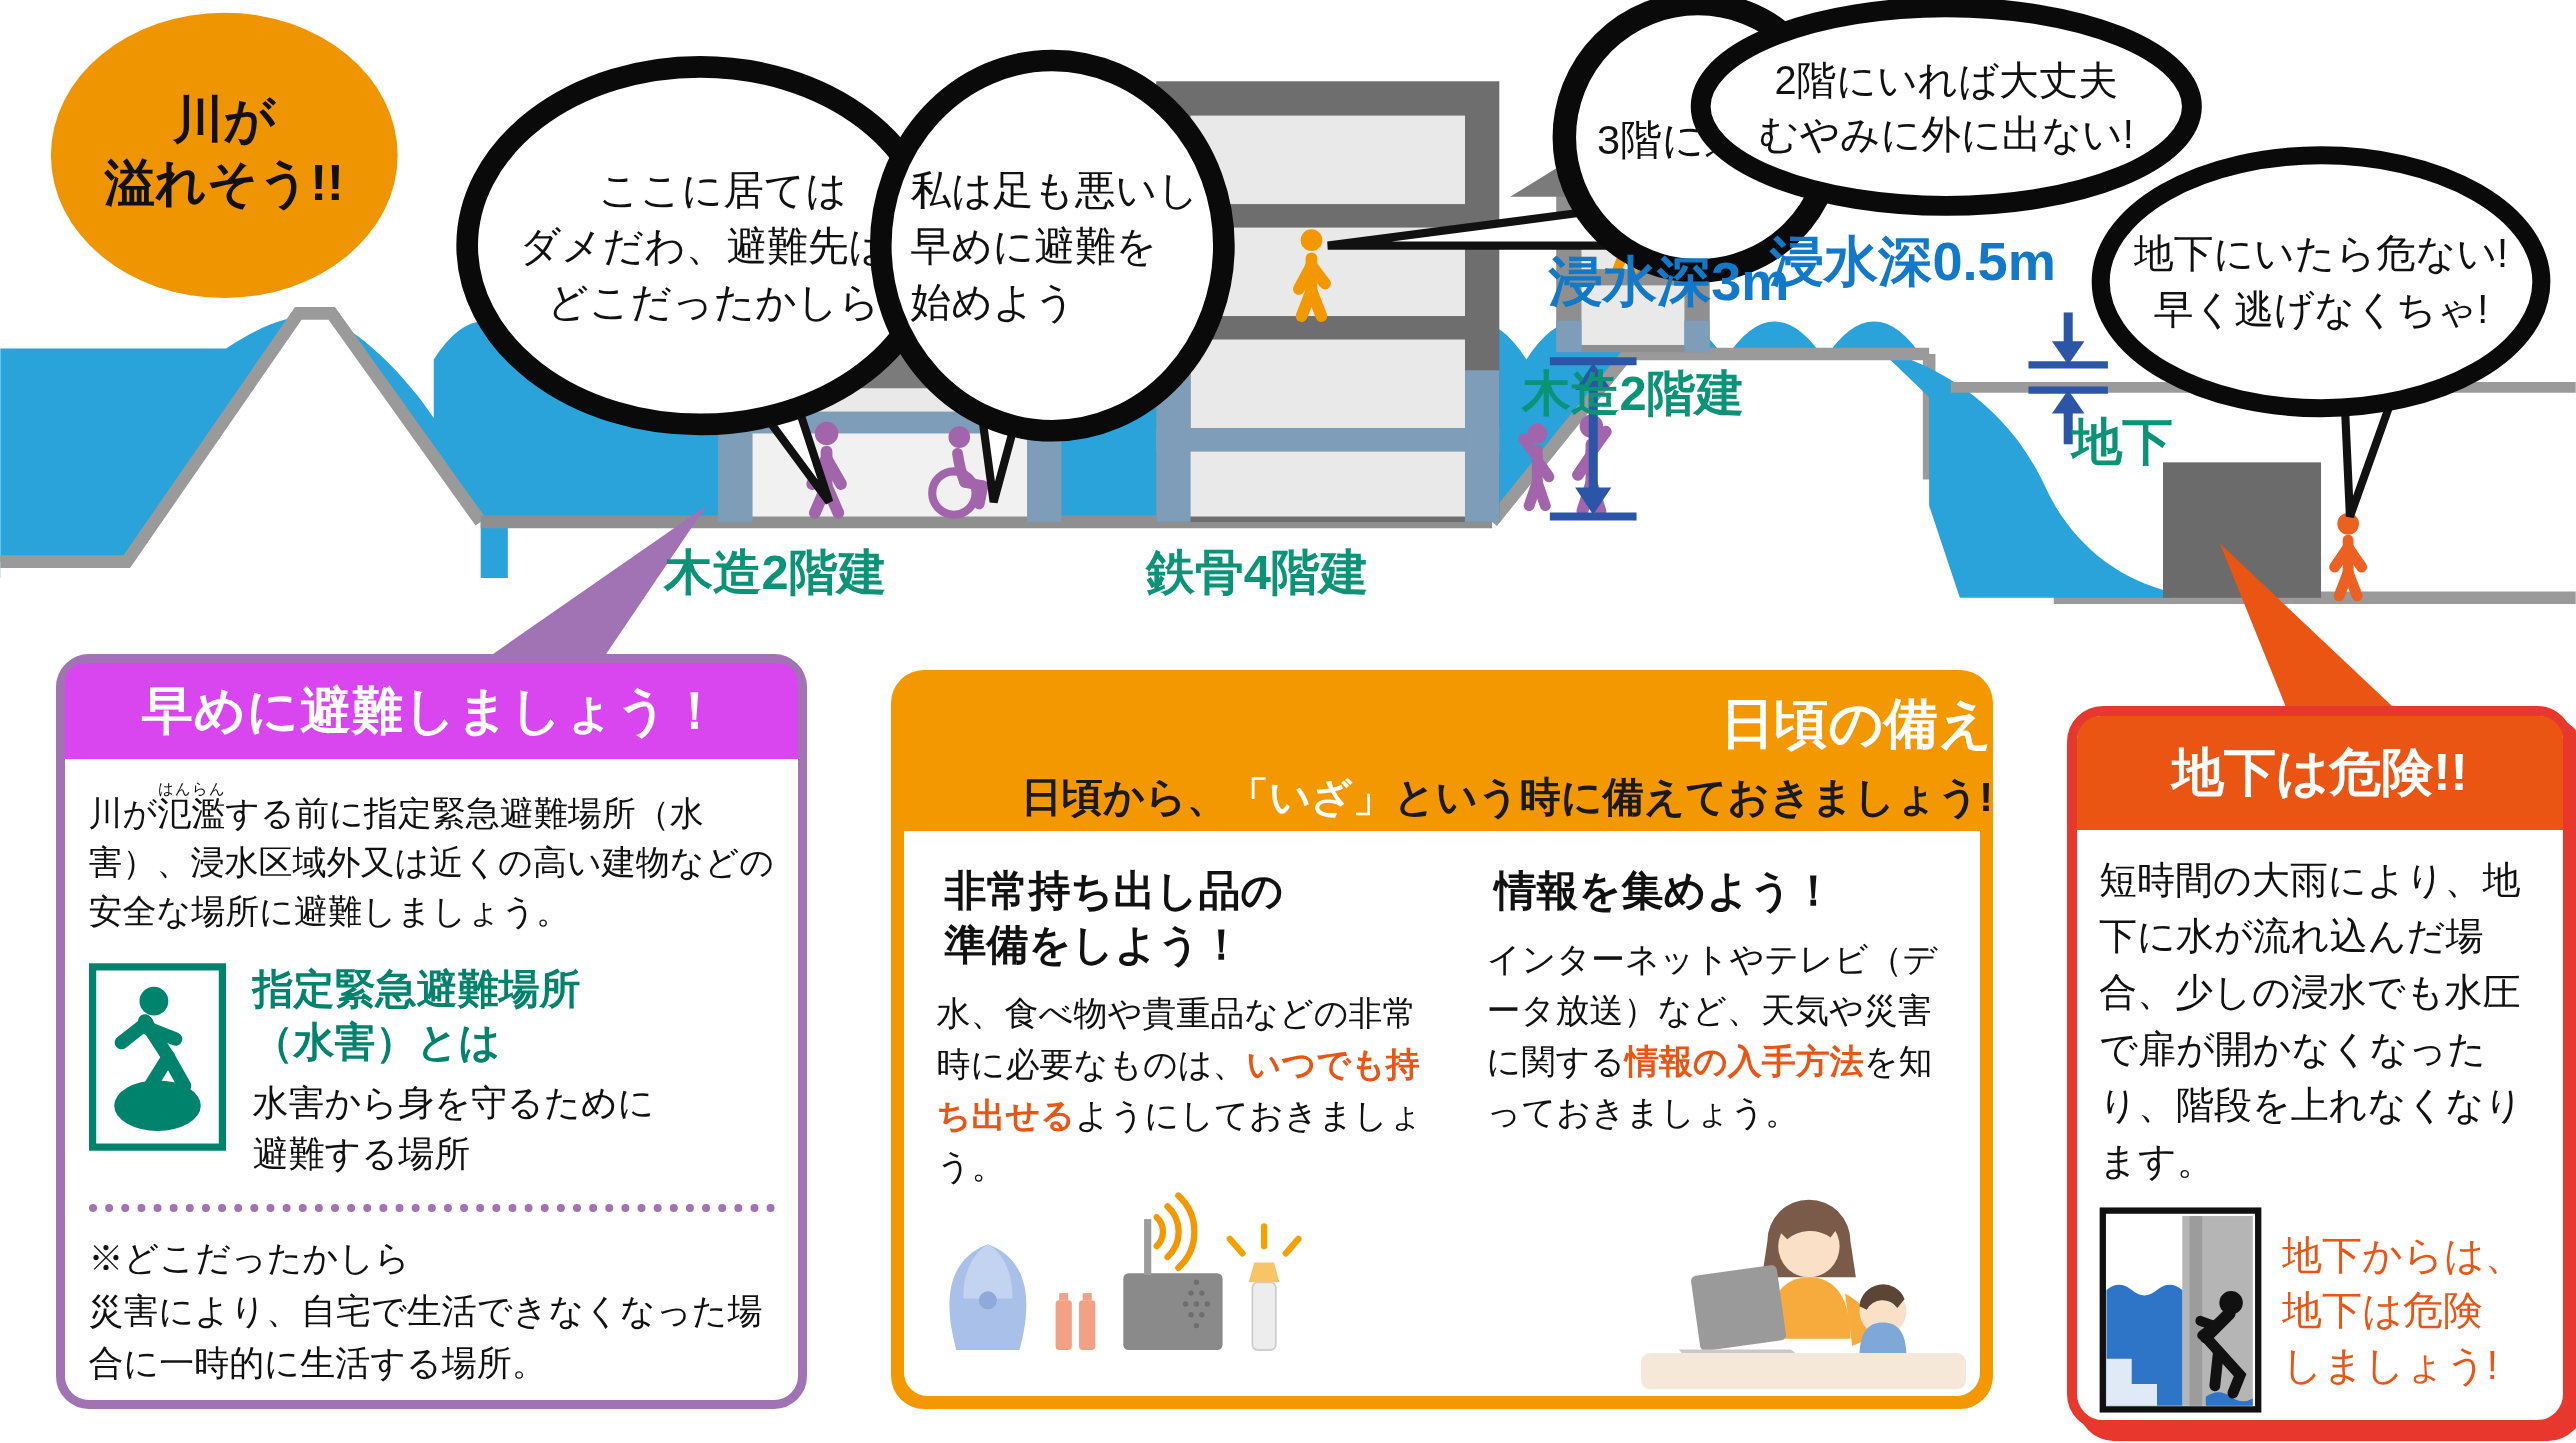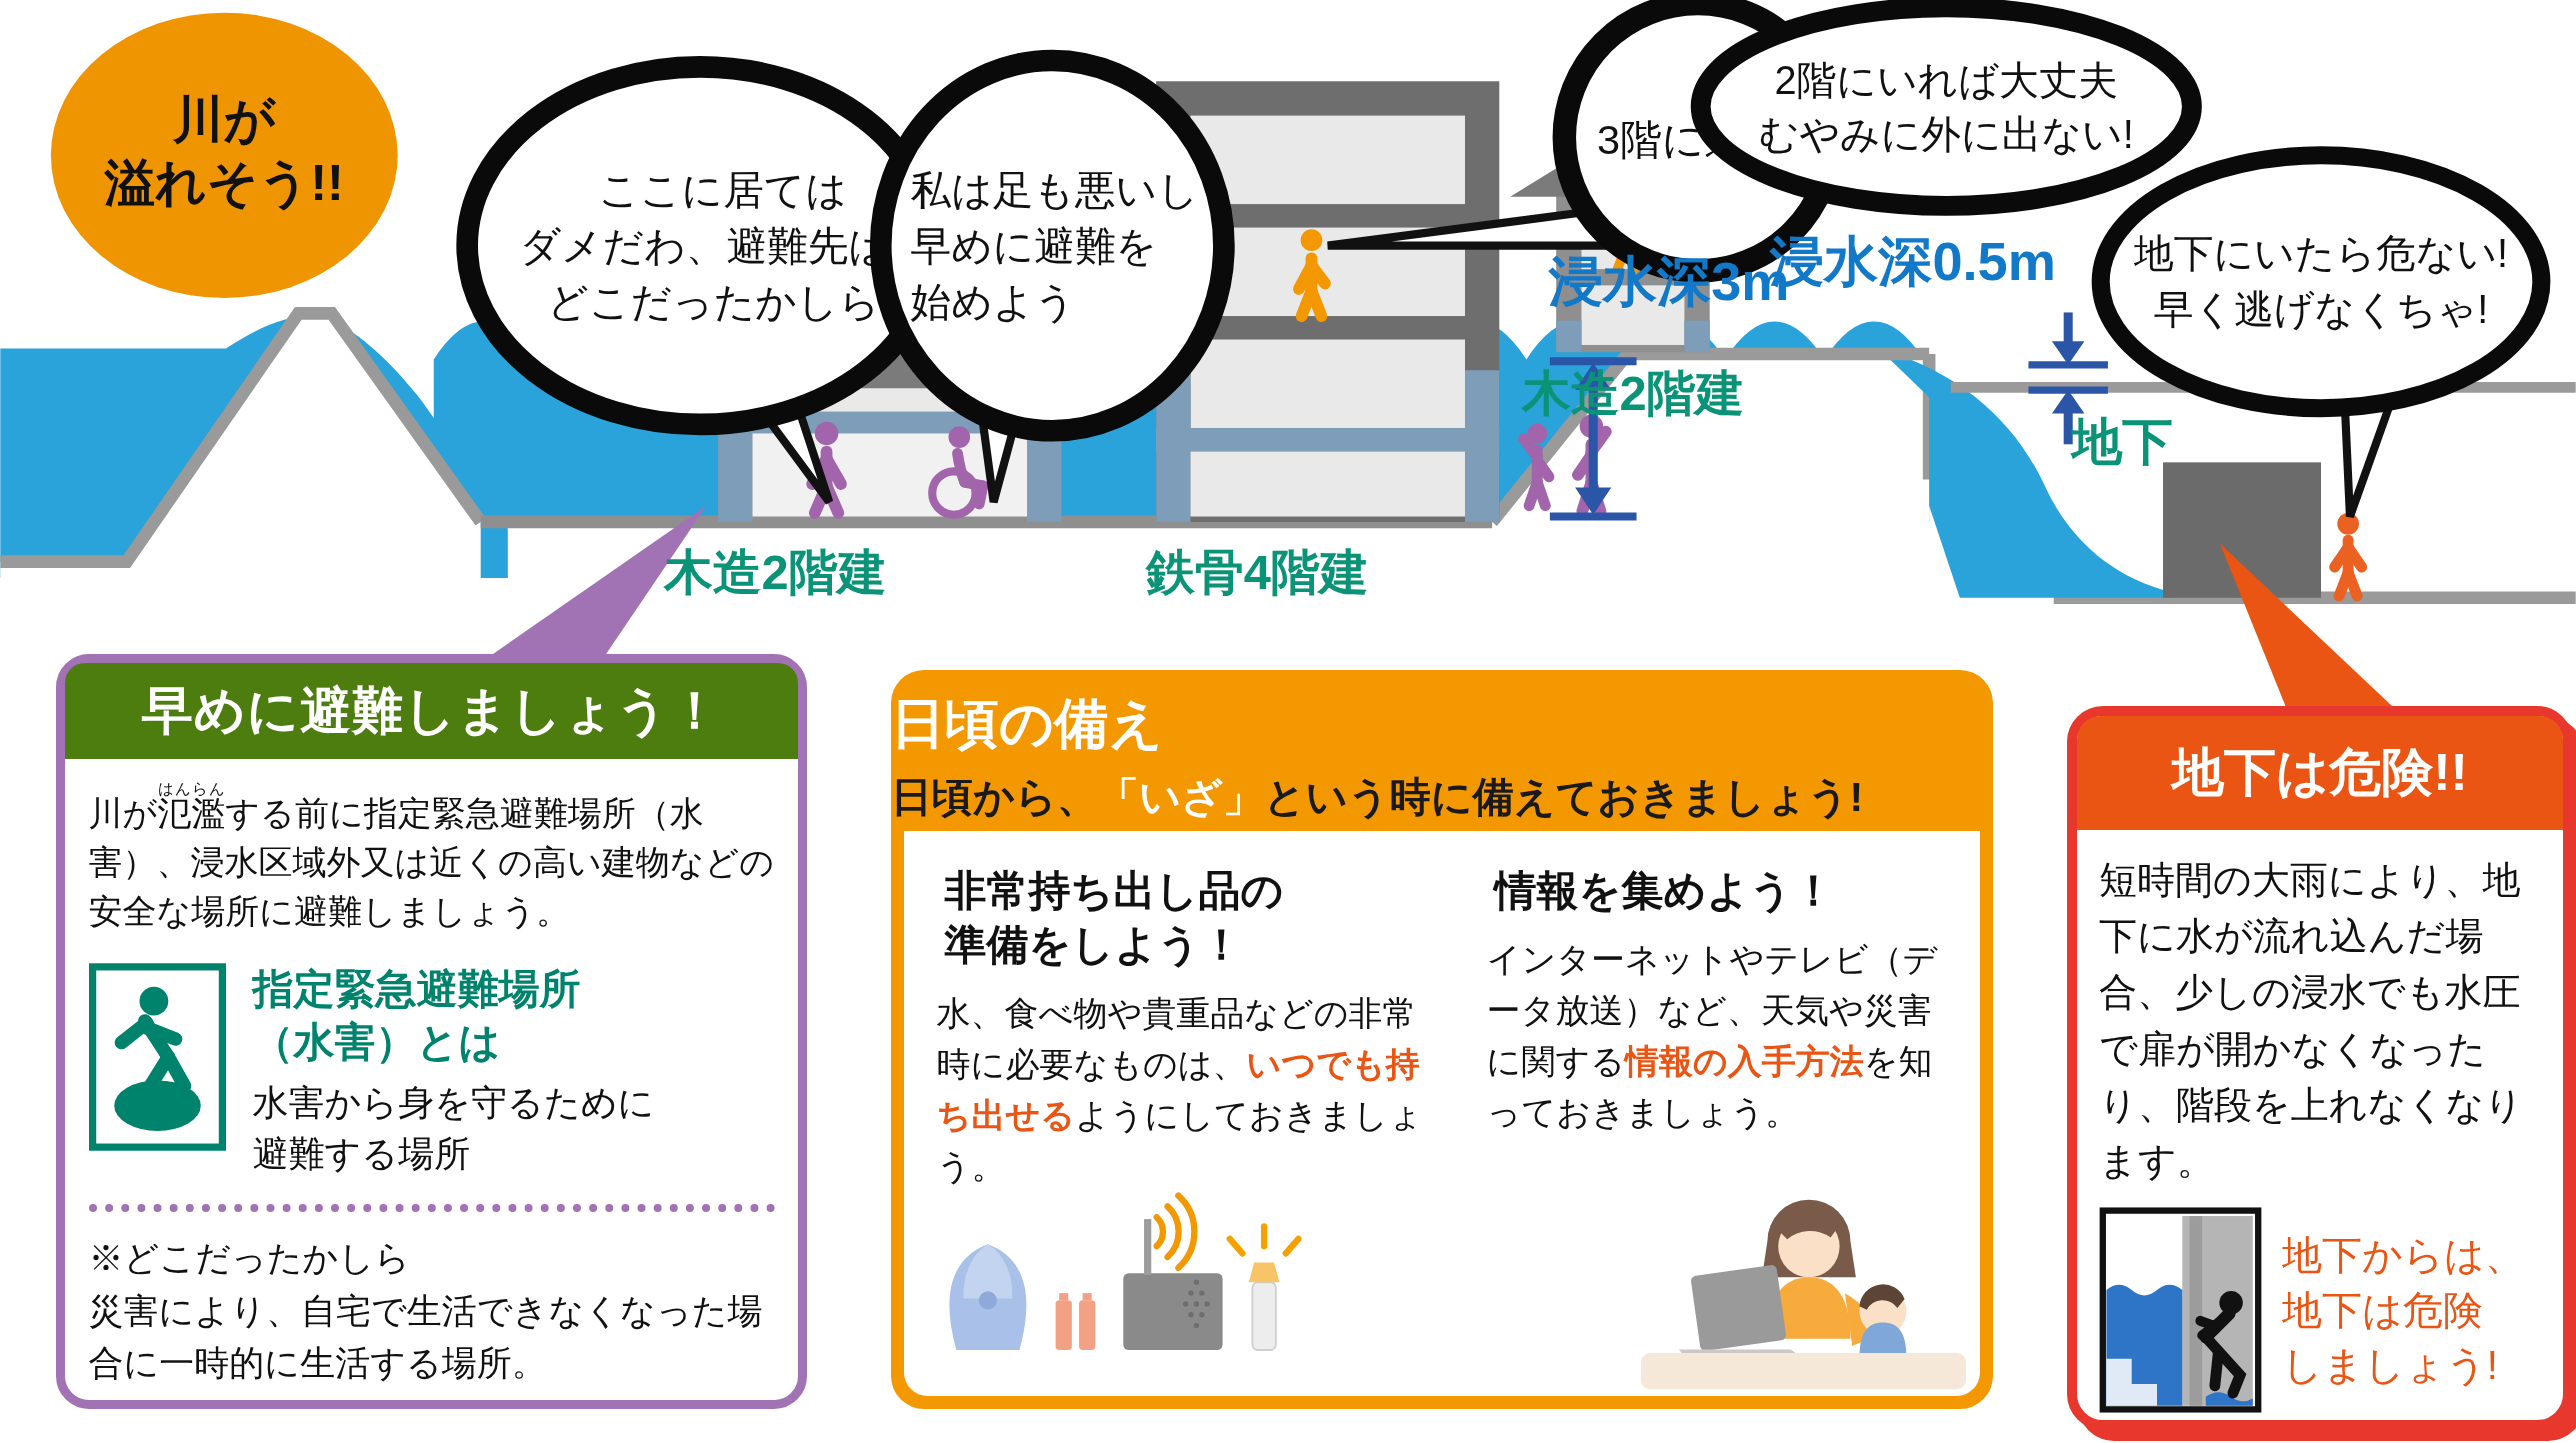--- a/index.html
+++ b/index.html
@@ -4,34 +4,34 @@
 <style>
   html,body{margin:0;padding:0;background:#fff;}
   #stage{position:relative;width:2576px;height:1443px;overflow:hidden;background:#fff;
          font-family:"Liberation Sans",sans-serif;}
   #scene-svg{position:absolute;left:0;top:0;}
   .bubble-text{font-family:"Liberation Sans",sans-serif;font-weight:500;fill:#111;}
   .scene-label{font-family:"Liberation Sans",sans-serif;font-weight:bold;}
   .box{position:absolute;box-sizing:border-box;background:#fff;}
   
   #box-evacuate{left:56px;top:654px;width:751px;height:755px;border:9px solid #A173B5;border-radius:33px;}
-  #box-evacuate .hd{background:#4d7c0f;height:96px;display:flex;align-items:center;justify-content:center;
+  #box-evacuate .hd{background:#d946ef;height:96px;display:flex;align-items:center;justify-content:center;
      border-radius:20px 20px 0 0;}
   #box-evacuate .hd h2{margin:0;color:#fff;font-size:51px;font-weight:bold;letter-spacing:0.9px;}
   #box-evacuate .bd{padding:22px 23.5px 0 23.5px;}
   .para{font-size:34px;line-height:1.44;color:#111;}
   .para ruby rt{font-size:15.4px;color:#111;}
   .sign-row{display:flex;gap:27px;margin-top:27px;align-items:flex-start;}
   .sign-text .teal{color:#00836C;font-size:41px;font-weight:bold;line-height:1.3;}
   .sign-text .blk{color:#111;font-size:36px;line-height:1.4;margin-top:9px;font-weight:500;}
   .dotted-div{border:none;border-top:8.1px dotted #A173B5;margin:25px 0 20px 0;}
   .note{font-size:35px;line-height:1.5;color:#111;}
   
   #box-prepare{left:891px;top:670px;width:1102px;height:739px;background:#F39800;border-radius:33px;border:none;}
-  #box-prepare .hd{text-align:left;padding-top:18px;}
+  #box-prepare .hd{text-align:right;padding-top:18px;}
   #box-prepare .hd h2{margin:0;color:#fff;font-size:54px;font-weight:bold;}
   #box-prepare .sub{margin-top:9px;font-size:41px;font-weight:bold;color:#1a1a1a;}
   #box-prepare .sub .wh{color:#fff;}
   #box-prepare .bd{position:absolute;left:12.6px;right:12.6px;top:161px;bottom:12.6px;background:#fff;
       border-radius:0 0 23.5px 23.5px;overflow:hidden;}
   .col{position:absolute;top:25px;}
   #col1{left:33px;width:510px;}
   #col2{left:583px;width:470px;}
   .col h3{margin:8px;font-size:42px;line-height:1.28;color:#111;}
   .col .cpara{margin-top:16.3px;font-size:34px;line-height:1.5;color:#111;font-weight:500;}

